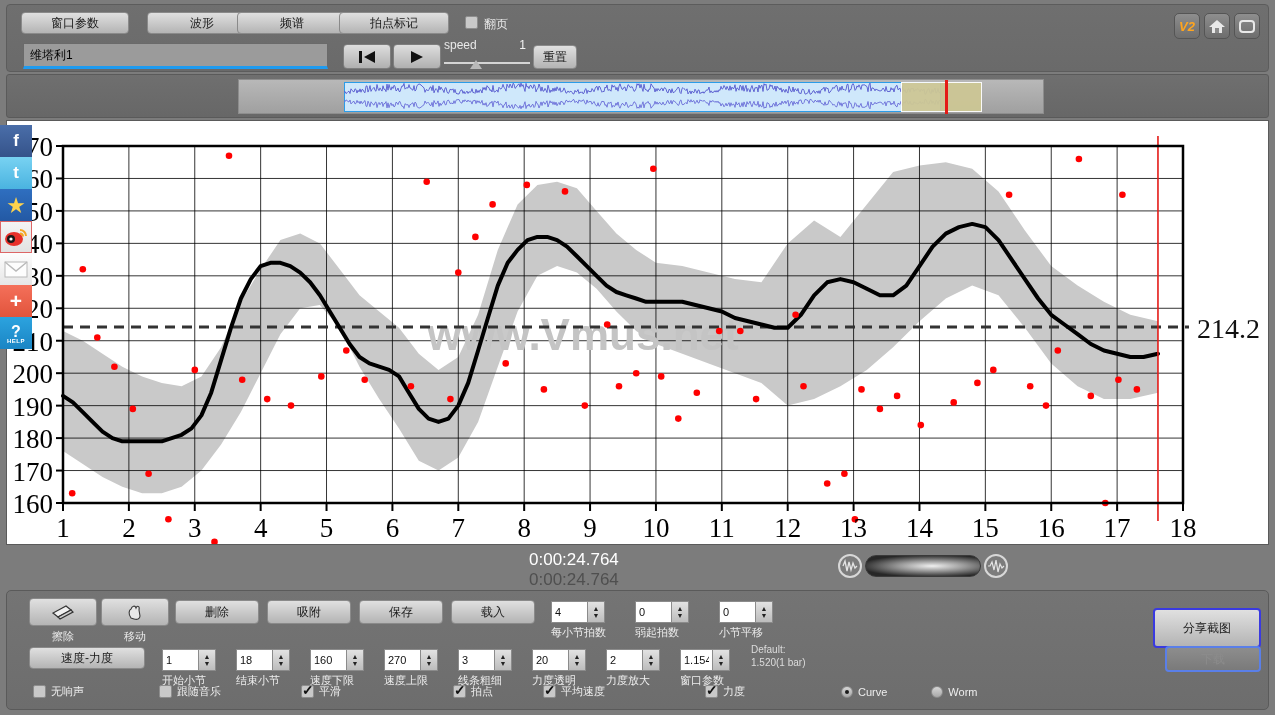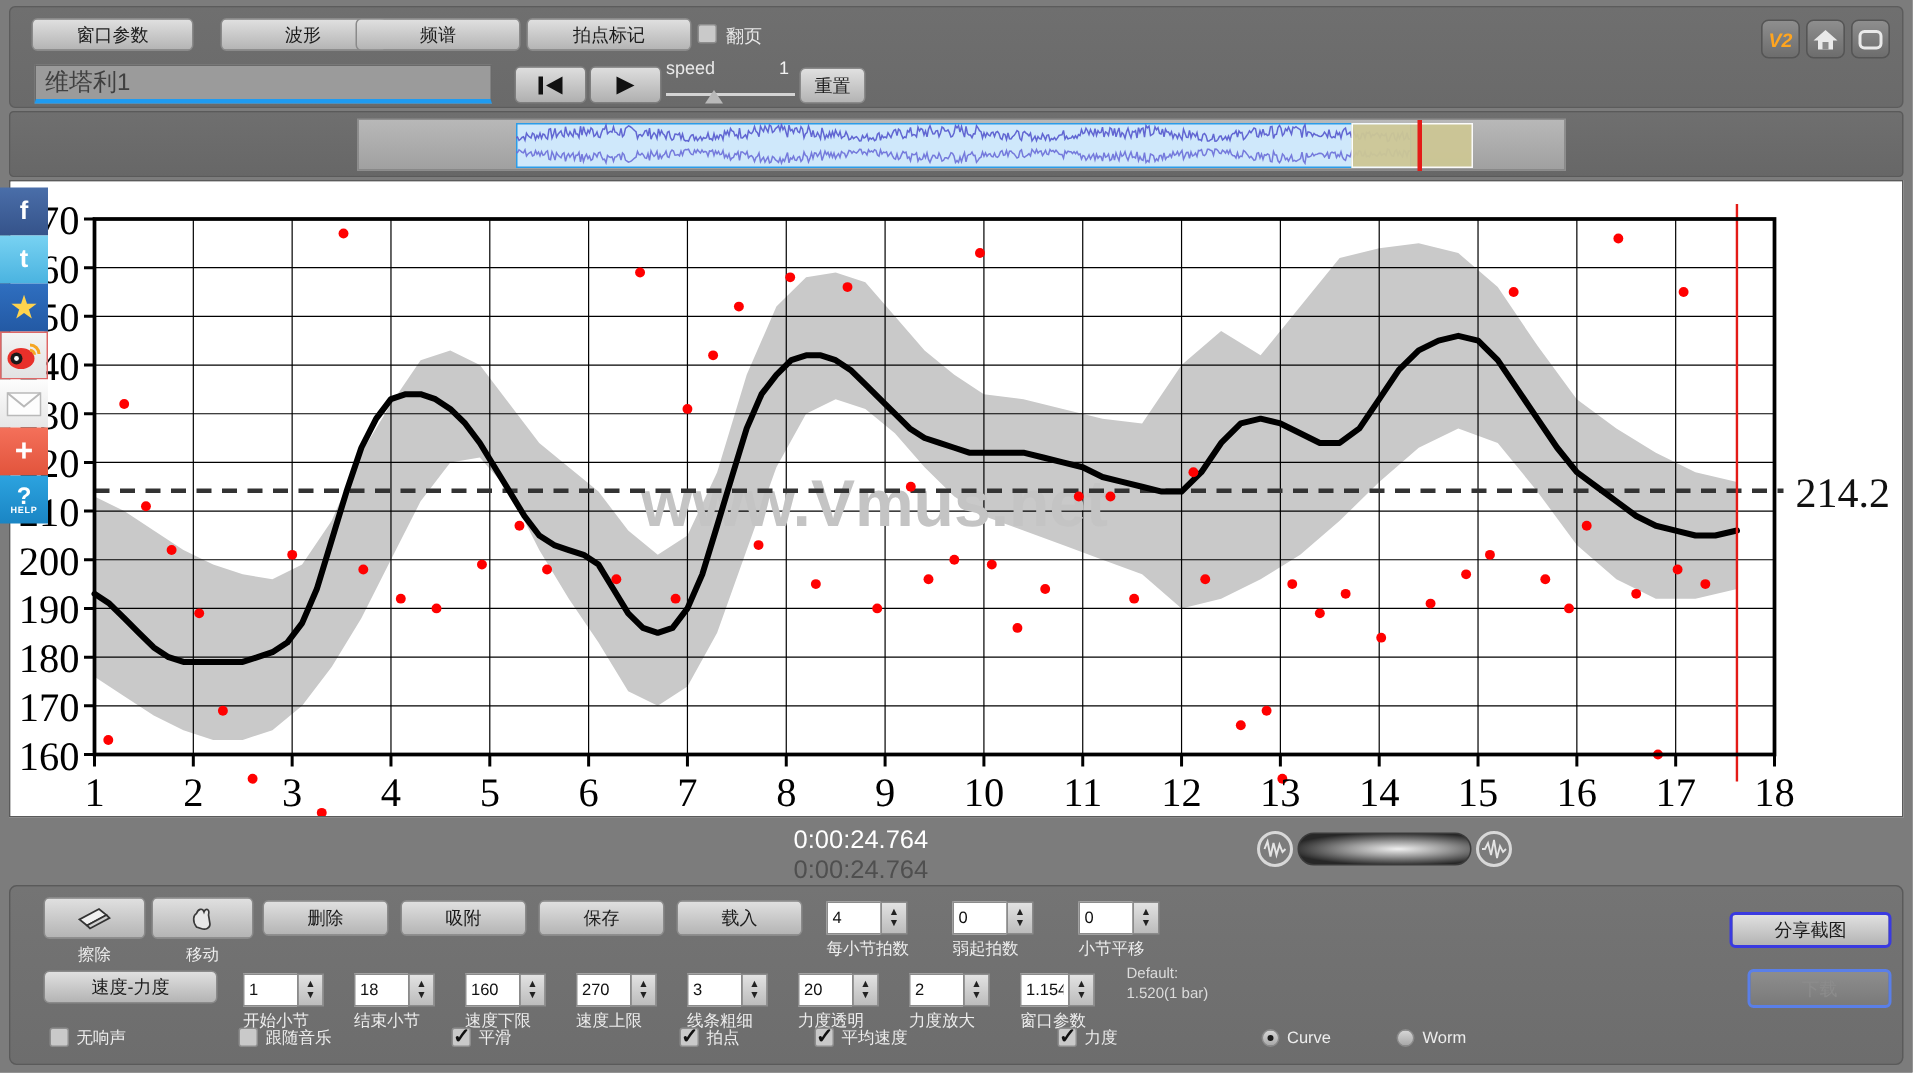--- a/index.html
+++ b/index.html
@@ -21,42 +21,42 @@
     background: linear-gradient(#e0e0e0, #b4b4b4);
     border: 1px solid #8a8a8a; border-radius: 4px;
     color: #1b1b1b; font-size: 12px; text-align: center;
     display: flex; align-items: center; justify-content: center;
     cursor: pointer; user-select: none;
   }
   .tb-btn { position: absolute; top: 7px; height: 22px; }
   #b-upload { left: 14px; width: 108px; }
   #b-wave   { left: 140px; width: 110px; }
   #b-spec   { left: 230px; width: 110px; }
-  #b-beat   { left: 344px; width: 110px; }
+  #b-beat   { left: 332px; width: 110px; }
 
   .chk-box {
     width: 13px; height: 13px; background: #c9c9c9;
     border: 1px solid #8d8d8d; border-radius: 2px;
     display: inline-block; position: relative; cursor: pointer; flex: none;
   }
   .chk-box.on::after {
     content: "✓"; position: absolute; left: 0px; top: -4px;
     font-size: 14px; color: #111; font-weight: bold;
   }
   #pageturn-wrap {
     position: absolute; left: 458px; top: 11px;
     display: flex; align-items: flex-start; gap: 6px;
   }
   #pageturn-wrap .lbl { font-size: 12px; color: #e8e8e8; }
 
   .title-input {
     position: absolute; left: 16px; top: 38px; width: 305px; height: 26px;
     background: #9b9b9b; border: 1px solid #6a6a6a;
     border-bottom: 3px solid #1f9bf0;
-    color: #404040; font-size: 16px; padding: 0 6px; font-family: inherit;
+    color: #000000; font-size: 12px; padding: 0 6px; font-family: inherit;
   }
   .ctl-btn {
     position: absolute; top: 39px; width: 48px; height: 25px;
     background: linear-gradient(#dedede, #b0b0b0);
     border: 1px solid #7e7e7e; border-radius: 4px;
     display: flex; align-items: center; justify-content: center; cursor: pointer;
   }
   #b-rew { left: 336px; }
   #b-play { left: 386px; }
   #b-reset { position: absolute; left: 526px; top: 40px; width: 44px; height: 24px; }
@@ -186,21 +186,21 @@
     background: linear-gradient(#d6d6d6, #a8a8a8); border: 1px solid #8a8a8a;
     display: inline-block; position: relative; cursor: pointer; flex: none;
   }
   .radio.on::after {
     content: ""; position: absolute; left: 3px; top: 3px; width: 4px; height: 4px;
     border-radius: 50%; background: #1a1a1a;
   }
   .default-note { position: absolute; left: 744px; top: 52px; font-size: 10px; color: #dcdcdc; line-height: 13px; }
 
   #b-share {
-    position: absolute; left: 1146px; top: 17px; width: 108px; height: 24px;
+    position: absolute; left: 1146px; top: 17px; width: 108px; height: 40px;
     border: 2px solid #3a3ae0;
   }
   #b-dl {
     position: absolute; left: 1158px; top: 55px; width: 96px; height: 26px;
     border: 2px solid #5a7fe8; background: linear-gradient(#8d8d8d, #7a7a7a); color: #8c8c8c;
   }
 </style>
 </head>
 <body>
 

